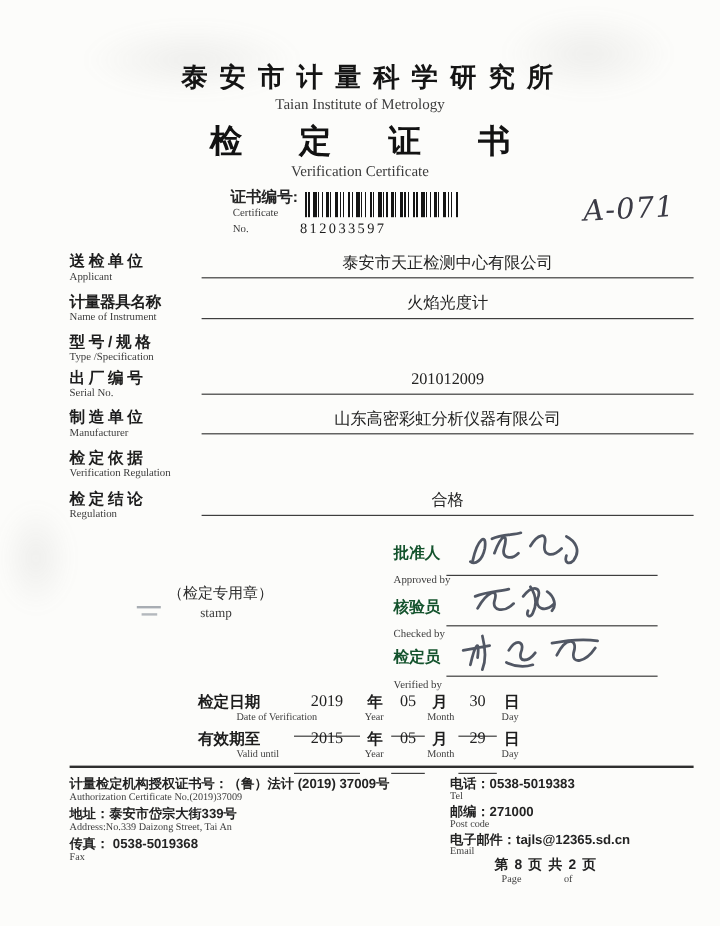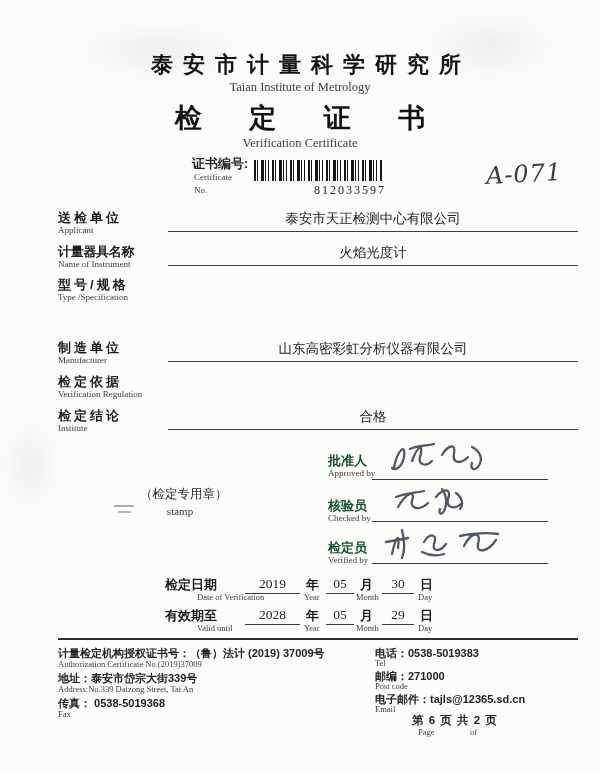--- a/index.html
+++ b/index.html
@@ -15,42 +15,42 @@
   .org-cn{left:12px;right:0;top:50px;text-align:center;font-size:22px;font-weight:bold;letter-spacing:10px;padding-left:10px;color:#141414;}
   .org-en{left:0;right:0;top:80px;text-align:center;font-size:12.5px;}
   .title-cn{left:0;right:0;top:100px;text-align:center;font-size:27px;font-weight:bold;letter-spacing:20px;padding-left:20px;color:#121212;}
   .title-en{left:0;right:0;top:136px;text-align:center;font-size:12.5px;}
   
   .certno-cn{left:192px;top:155px;font-size:13px;font-weight:bold;}
   .certno-en1{left:194px;top:172px;font-size:9px;}
   .certno-en2{left:194px;top:185px;font-size:9px;}
   .barcode{left:254px;top:160px;width:128px;height:21px;
     background:repeating-linear-gradient(90deg,#151515 0 2px,#fff 2px 3px,#151515 3px 4px,#fff 4px 7px,#151515 7px 10px,#fff 10px 11px,#151515 11px 12px,#fff 12px 14px,#151515 14px 15px,#fff 15px 18px);}
-  .barcode-num{left:250px;top:183px;width:136px;text-align:right;font-size:12px;letter-spacing:2px;font-family:"Liberation Serif",serif;color:#1c1c1c;}
+  .barcode-num{left:250px;top:183px;width:136px;text-align:left;font-size:12px;letter-spacing:2px;font-family:"Liberation Serif",serif;color:#1c1c1c;}
   .handmark{left:486px;top:160px;font-size:24px;font-style:italic;font-family:"DejaVu Serif",serif;color:#3b3b45;transform:rotate(-3deg);letter-spacing:1px;}
   
   .frow{left:58px;width:520px;height:34px;}
   .flabel-cn{position:absolute;left:0;top:0;width:108px;font-size:13px;font-weight:bold;line-height:15px;color:#1d1d1d;white-space:nowrap;letter-spacing:-0.3px;}
   .flabel-en{position:absolute;left:0;top:15px;font-size:9px;line-height:11px;white-space:nowrap;}
   .fvalue{position:absolute;left:110px;right:0;top:0;text-align:center;
     font-size:13.5px;line-height:17px;font-family:"Liberation Serif",serif;color:#222;
     border-bottom:1.5px solid #3e3e3e;padding-bottom:4px;}
   
   .stamp1{left:140px;top:486px;font-size:12.5px;color:#2c2c2c;}
   .stamp2{left:130px;top:505px;width:100px;text-align:center;font-size:11px;}
   .scan-dash1{left:114px;top:505px;width:20px;height:2px;background:#a8adb3;}
   .scan-dash2{left:118px;top:511px;width:13px;height:2px;background:#b4b8bd;}
   .sig-cn{font-size:13px;font-weight:bold;color:#14532d;}
-  .sig-en{font-size:9px;}
+  .sig-en{font-size:9px;margin-top:10px;}
   .sig-line{width:176px;border-top:1.5px solid #3e3e3e;height:0;}
   .sig-svg{overflow:visible;}
   
   .dlabel-cn{font-size:13px;font-weight:bold;color:#1d1d1d;}
   .dlabel-en{font-size:8.5px;white-space:nowrap;margin-left:32px;}
-  .dval{position:absolute;text-align:center;font-size:13.5px;font-family:"Liberation Serif",serif;border-bottom:1.5px solid #3e3e3e;padding-bottom:1px;color:#222;}
+  .dval{position:absolute;text-align:center;font-size:13.5px;font-family:"Liberation Serif",serif;border-bottom:1.5px solid #3e3e3e;padding-bottom:21px;color:#222;}
   .dunit-cn{position:absolute;font-size:13px;font-weight:bold;color:#1d1d1d;}
   .dunit-en{position:absolute;font-size:8.5px;font-family:"Liberation Serif",serif;color:#3c3c3c;}
   
   .divider{left:58px;width:520px;top:638px;border-top:2px solid #2f2f2f;height:0;}
   .ft-cn{font-size:11px;font-weight:bold;color:#232323;white-space:nowrap;}
   .ft-en{font-size:8.5px;white-space:nowrap;}
   .pg-cn{font-size:11.5px;font-weight:bold;color:#232323;letter-spacing:1px;}
   .pg-en{font-size:8.5px;}
   
   .smudge{border-radius:50%;filter:blur(6px);background:radial-gradient(closest-side,rgba(120,120,120,0.10),rgba(120,120,120,0));}
@@ -83,32 +83,37 @@
   </div>
   <div class="abs frow" style="top:210px">
     <div class="flabel-cn">送 检 单 位</div>
     <div class="flabel-en en">Applicant</div>
     <div class="fvalue">泰安市天正检测中心有限公司</div>
   </div>
   <div class="abs frow" style="top:277px">
     <div class="flabel-cn">型 号 / 规 格</div>
     <div class="flabel-en en">Type /Specification</div>
   </div>
+  <div class="abs frow" style="top:307px">
+    <div class="flabel-cn">出 厂 编 号</div>
+    <div class="flabel-en en">Serial No.</div>
+    <div class="fvalue">201012009</div>
+  </div>
   <div class="abs frow" style="top:340px">
     <div class="flabel-cn">制 造 单 位</div>
     <div class="flabel-en en">Manufacturer</div>
     <div class="fvalue">山东高密彩虹分析仪器有限公司</div>
   </div>
   <div class="abs frow" style="top:374px">
     <div class="flabel-cn">检 定 依 据</div>
     <div class="flabel-en en">Verification Regulation</div>
   </div>
   <div class="abs frow" style="top:408px">
     <div class="flabel-cn">检 定 结 论</div>
-    <div class="flabel-en en">Institute</div>
+    <div class="flabel-en en">Regulation</div>
     <div class="fvalue">合格</div>
   </div>
 
   <div class="abs stamp1 cn">（检定专用章）</div>
   <div class="abs stamp2 en">stamp</div>
   <div class="abs scan-dash1"></div>
   <div class="abs scan-dash2"></div>
 
   <div class="abs sig-cn" style="left:328px;top:452px">批准人</div>
   <div class="abs sig-en en" style="left:328px;top:468px">Approved by</div>
@@ -140,21 +145,21 @@
     <span class="abs dval" style="left:326px;top:0;width:28px">05</span>
     <span class="abs dunit-cn" style="left:360px;top:0">月</span>
     <span class="abs dunit-en" style="left:356px;top:16px">Month</span>
     <span class="abs dval" style="left:382px;top:0;width:32px">30</span>
     <span class="abs dunit-cn" style="left:420px;top:0">日</span>
     <span class="abs dunit-en" style="left:418px;top:16px">Day</span>
   </div>
   <div class="abs" style="left:0;top:607px;width:600px;height:30px">
     <span class="abs dlabel-cn" style="left:165px;top:0">有效期至</span>
     <span class="abs dlabel-en en" style="left:165px;top:16px">Valid until</span>
-    <span class="abs dval" style="left:245px;top:0;width:55px">2028</span>
+    <span class="abs dval" style="left:245px;top:0;width:55px">2015</span>
     <span class="abs dunit-cn" style="left:306px;top:0">年</span>
     <span class="abs dunit-en" style="left:304px;top:16px">Year</span>
     <span class="abs dval" style="left:326px;top:0;width:28px">05</span>
     <span class="abs dunit-cn" style="left:360px;top:0">月</span>
     <span class="abs dunit-en" style="left:356px;top:16px">Month</span>
     <span class="abs dval" style="left:382px;top:0;width:32px">29</span>
     <span class="abs dunit-cn" style="left:420px;top:0">日</span>
     <span class="abs dunit-en" style="left:418px;top:16px">Day</span>
   </div>
 
@@ -167,17 +172,17 @@
   <div class="abs ft-cn" style="left:58px;top:696px">传真：  0538-5019368</div>
   <div class="abs ft-en en" style="left:58px;top:709px">Fax</div>
 
   <div class="abs ft-cn" style="left:375px;top:646px">电话：0538-5019383</div>
   <div class="abs ft-en en" style="left:375px;top:658px">Tel</div>
   <div class="abs ft-cn" style="left:375px;top:669px">邮编：271000</div>
   <div class="abs ft-en en" style="left:375px;top:681px">Post code</div>
   <div class="abs ft-cn" style="left:375px;top:692px">电子邮件：tajls@12365.sd.cn</div>
   <div class="abs ft-en en" style="left:375px;top:704px">Email</div>
 
-  <div class="abs pg-cn" style="left:412px;top:713px">第 6 页 共 2 页</div>
+  <div class="abs pg-cn" style="left:412px;top:713px">第 8 页 共 2 页</div>
   <div class="abs pg-en en" style="left:418px;top:727px">Page</div>
   <div class="abs pg-en en" style="left:470px;top:727px">of</div>
 
 </div>
 
 </body></html>

